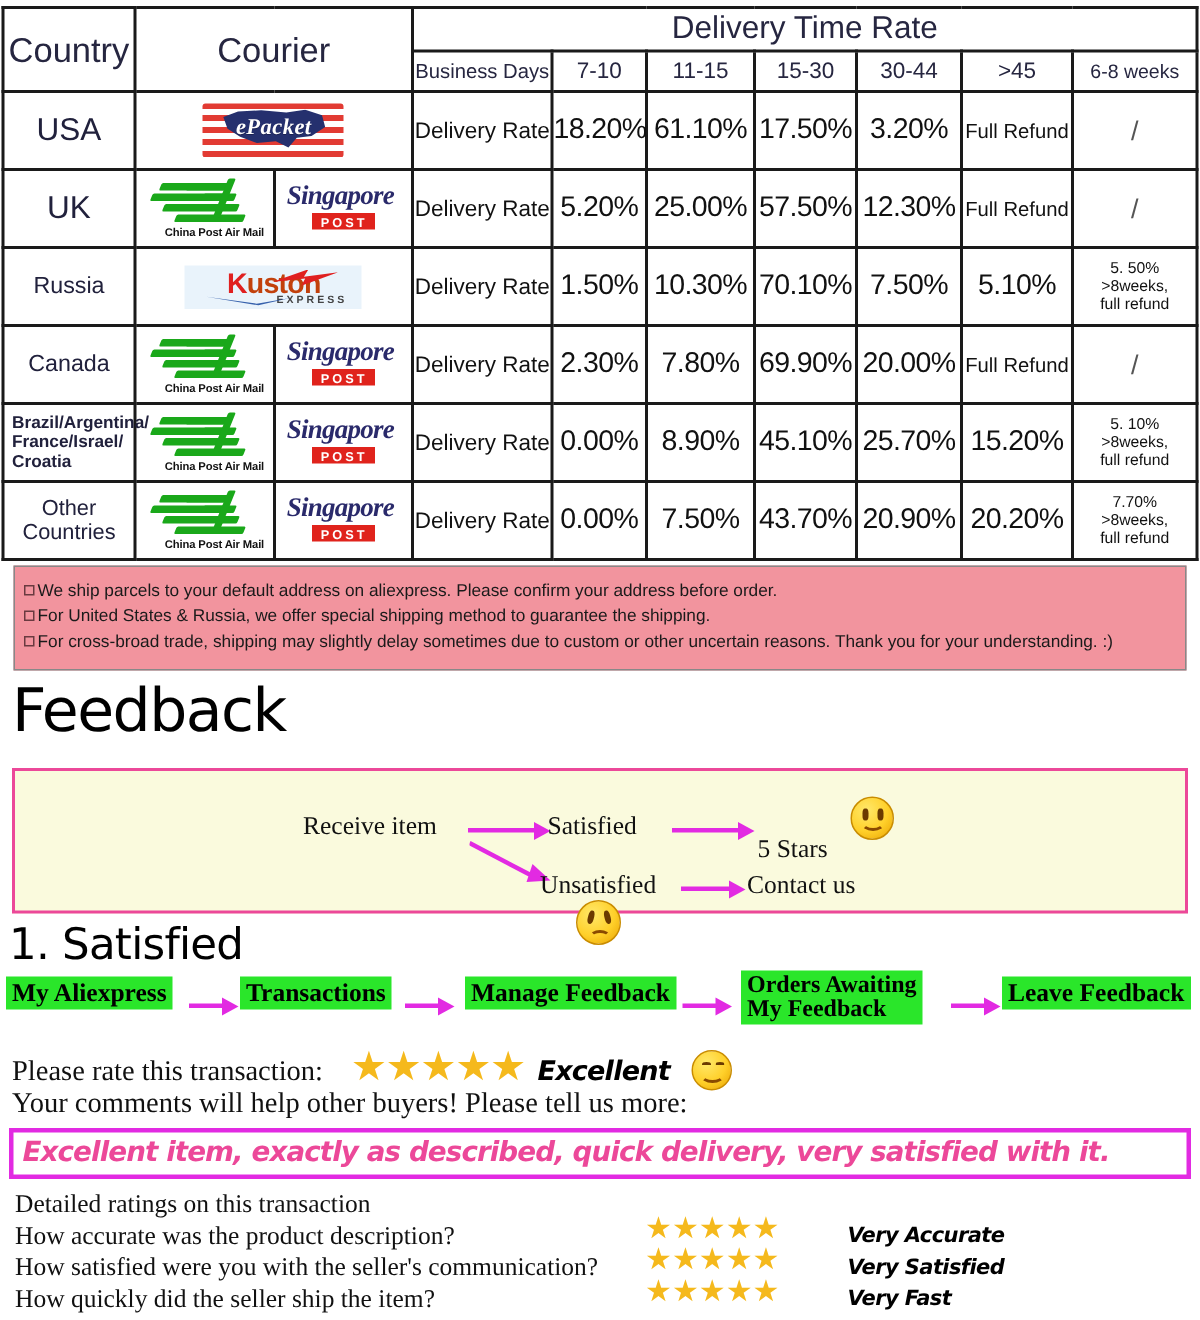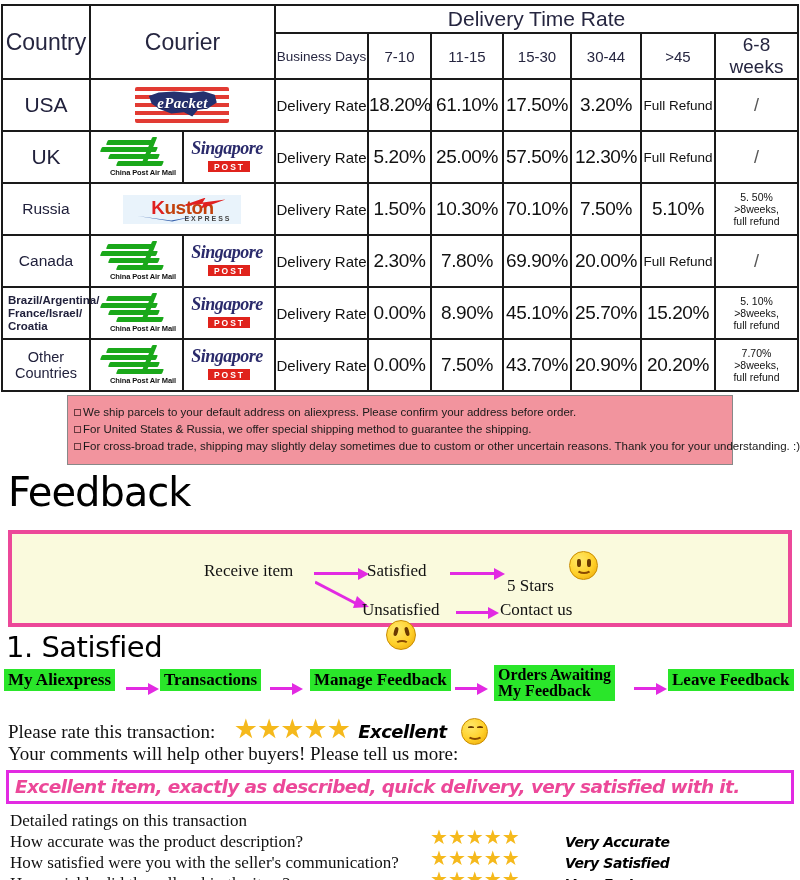--- a/index.html
+++ b/index.html
@@ -25,21 +25,21 @@
     padding:0;
     text-align:center;
     vertical-align:middle;
     background:#ffffff;
     font-weight:normal;
   }
   .hd { background:#f0eda5; color:#262640; font-weight:400; }
   .hd-big { font-size:21px; letter-spacing:0px; height:28px; }
   .hd-country { font-size:23px; height:56px; }
   .hd-courier { font-size:23px; height:56px; }
-  .hd-sub { font-size:19px; height:27px; font-weight:700; }
+  .hd-sub { font-size:13px; height:27px; font-weight:700; }
   .hd-sub.bd { font-size:13.5px; }
   .hd-sub.rng { font-size:15px; }
 
   .country {
     background:#b4aedb; color:#21213c;
     font-size:21px; font-weight:400;
   }
   .country.small { font-size:11.5px; text-align:left; padding-left:5px; line-height:13px; font-weight:700;}
   .country.med { font-size:15.5px; }
   .drate { font-size:15px; color:#111; }
@@ -99,39 +99,39 @@
   .kuston .ke { font-size:7px; letter-spacing:2px; color:#444; font-weight:700; text-align:right; padding-right:10px; margin-top:-2px;}
   .kuston .sw{
     position:absolute; left:14px; bottom:2px; width:56px; height:7px;
     background:#16479d;
     clip-path:polygon(0% 20%,60% 85%,100% 30%,62% 100%);
     opacity:.85;
   }
 
   
   .notice {
-    width:666px; margin:3px auto 0 auto;
+    width:782px; margin:3px auto 0 auto;
     background:#f2949e; border:1px solid #888;
     padding:9px 6px 8px 6px;
   }
   .notice p {
     margin:0 0 2px 0; font-size:11.5px; color:#1a1a1a; line-height:15px;
     white-space:nowrap;
   }
   .notice p .box { display:inline-block; width:7px; height:7px; border:1px solid #6a3a40; margin-right:2px; }
 
   
   .fb-title {
     font-size:40px; font-weight:400; color:#000; letter-spacing:-1px;
     margin:6px 0 17px 8px; line-height:42px;
     font-family:"DejaVu Sans", sans-serif;
   }
   .fb-box {
     width:784px; margin:0 auto; height:97px;
-    background:#fafadd; border:4px solid #ec4899; position:relative;
+    background:#fafadd; border:2px solid #ec4899; position:relative;
   }
   .fb-box .txt { position:absolute; font-family:"Liberation Serif", serif; font-size:17px; color:#111; white-space:nowrap; }
   .arrow { position:absolute; height:0; }
   .arrow .shaft { position:absolute; height:3px; background:#e22ae2; top:0; left:0; }
   .arrow .head {
     position:absolute; width:0; height:0; top:-4.5px;
     border-top:6px solid transparent; border-bottom:6px solid transparent;
     border-left:11px solid #e22ae2;
   }
   .diag { position:absolute; width:42px; height:30px; }

